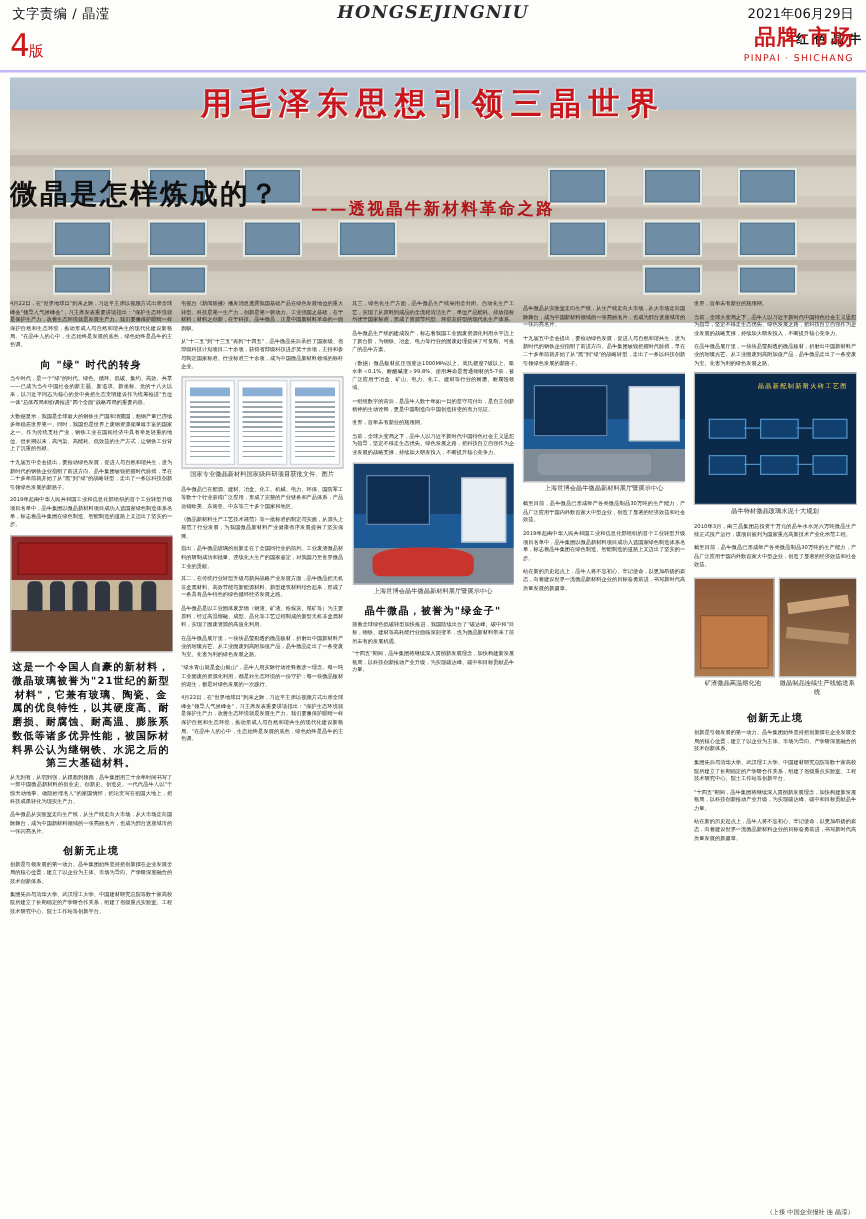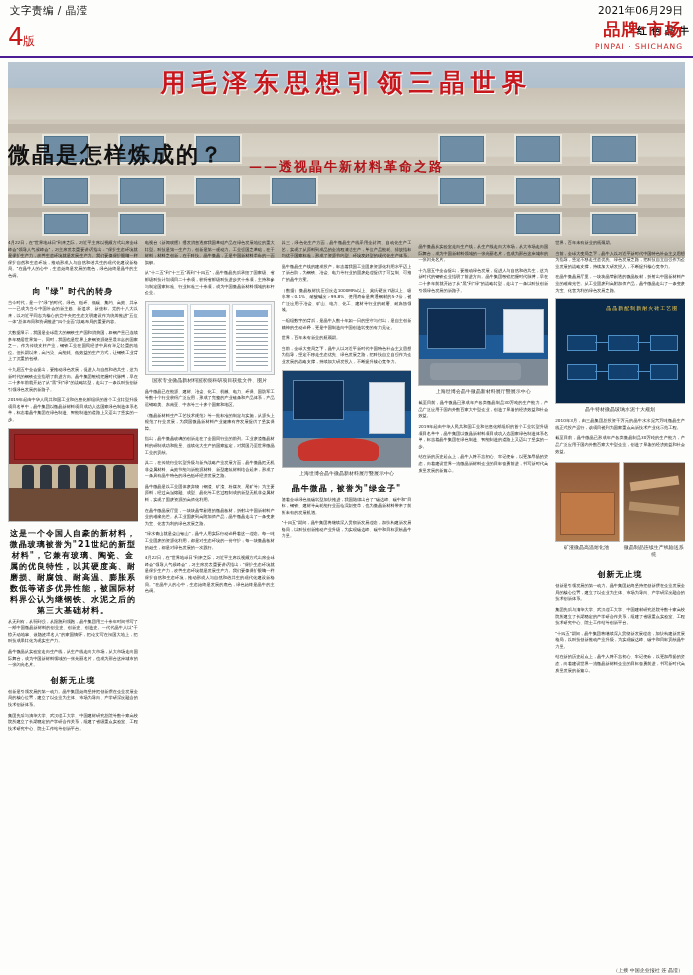--- a/index.html
+++ b/index.html
@@ -8,21 +8,21 @@
     background:#fdfdfb;
     font-family:"DejaVu Sans","Liberation Sans",sans-serif;
     color:#111;
     overflow:hidden;
   }
   .page{position:relative;width:693px;height:975px;}
 
   
   .masthead{
     position:relative;height:56px;padding:0 10px;
-    border-bottom:2px solid #4c1d95;
+    border-bottom:2px solid #c4b5fd;
   }
   .mh-left{
     position:absolute;left:10px;top:4px;
     font-size:10.5px;letter-spacing:.5px;color:#111;
   }
   .mh-date{
     position:absolute;right:10px;top:4px;
     font-size:10.5px;color:#111;text-align:right;
   }
   .mh-latin{
@@ -154,20 +154,21 @@
     position:absolute;right:10px;bottom:2px;font-size:5px;color:#333;
   }
 </style>
 </head>
 <body>
 
 <div class="page">
 
   <div class="masthead">
     <div class="mh-left">文字责编 / 晶滢</div>
+    <div class="mh-latin">HONGSEJINGNIU</div>
     <div class="mh-cn">红色晶牛</div>
     <div class="mh-date">2021年06月29日</div>
     <div class="mh-right-title">
       <div class="cn">品牌·市场</div>
       <div class="py">PINPAI · SHICHANG</div>
     </div>
   </div>
   <div class="page-num">
     <span>4</span><small>版</small>
   </div>

